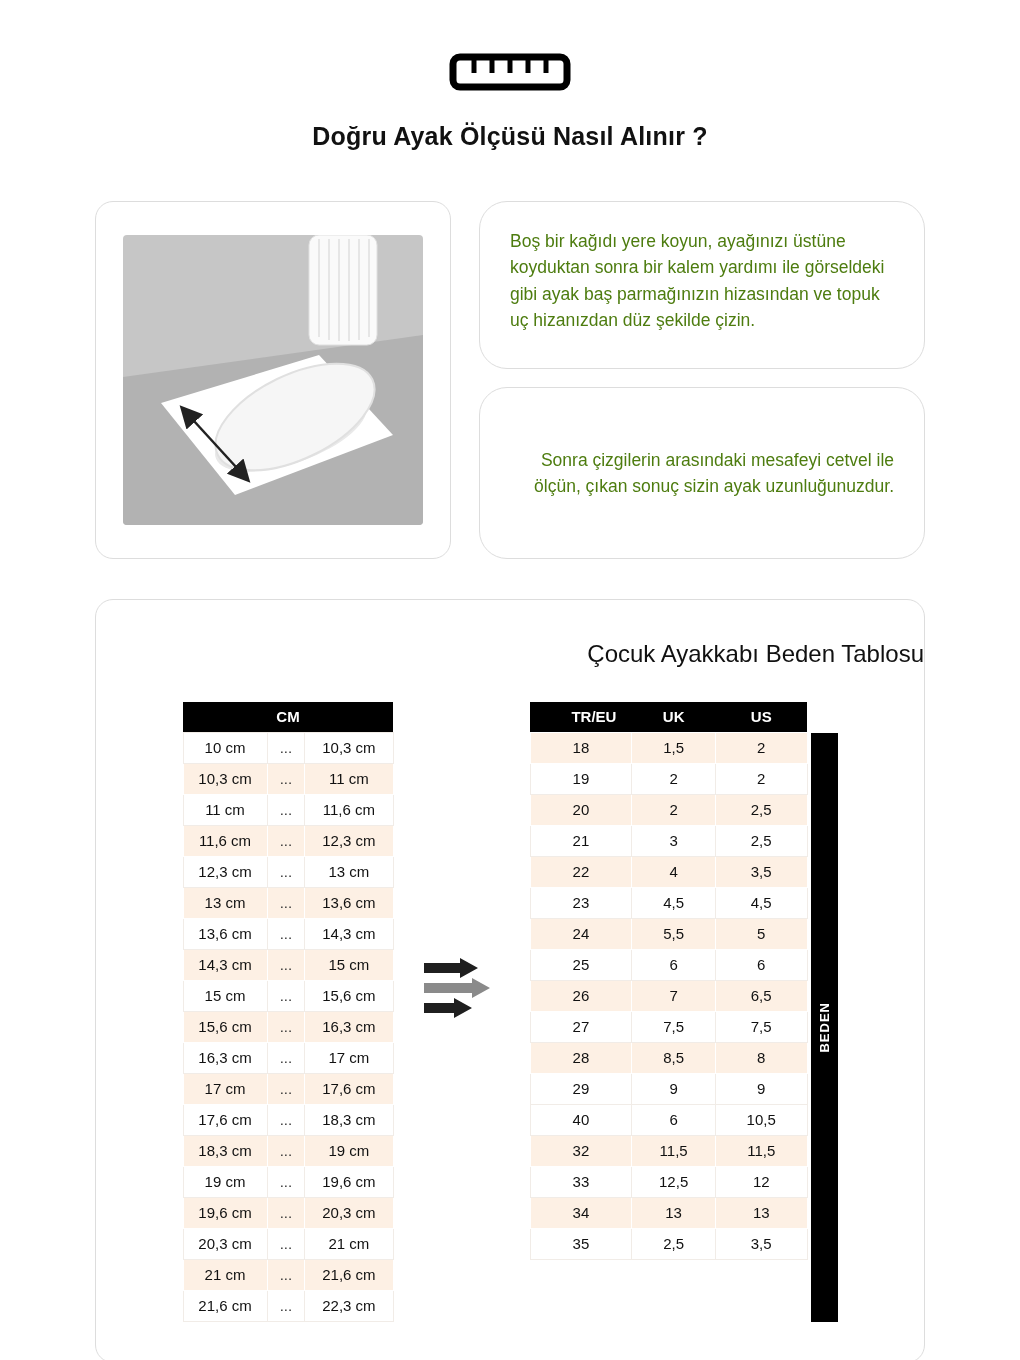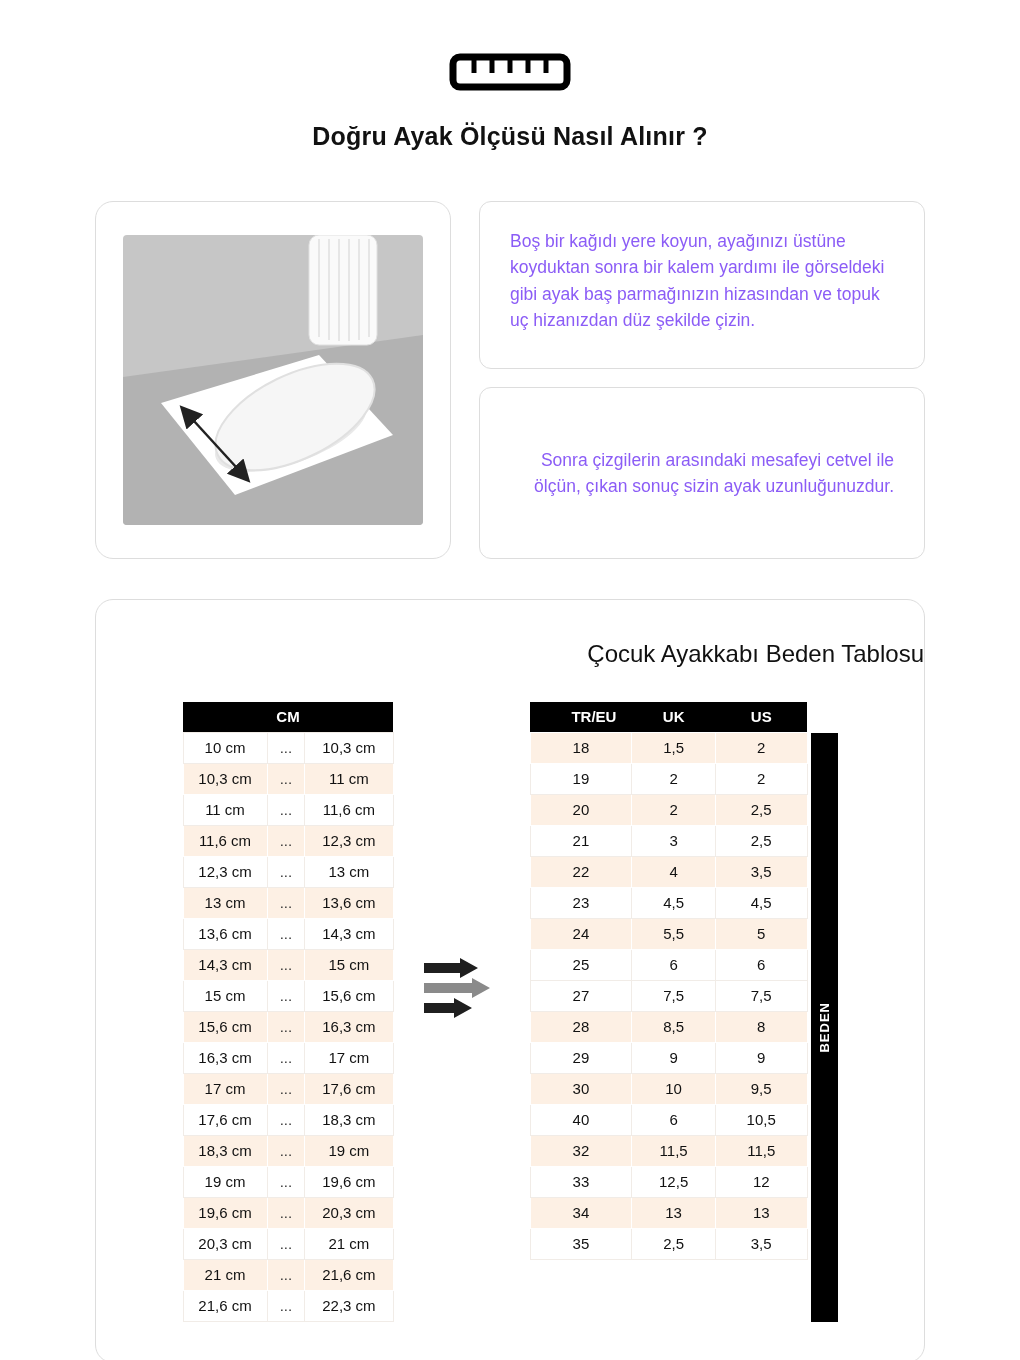--- a/index.html
+++ b/index.html
@@ -15,22 +15,22 @@
   }
   .top-section { display:flex; gap:28px; margin:50px 95px 0 95px; }
   .photo-card {
     width:356px; height:358px; flex-shrink:0;
     border:1px solid #ddd; border-radius:18px;
     display:flex; align-items:center; justify-content:center; background:#fff;
   }
   .photo-card svg { border-radius:4px; display:block; }
   .info-col { flex:1; display:flex; flex-direction:column; gap:18px; }
   .info-box {
-    border:1px solid #ddd; border-radius:12px; background:#fff;
-    padding:26px 30px; font-size:17.5px; line-height:1.5; color:#8b5cf6;
+    border:1px solid #ddd; border-radius:28px; background:#fff;
+    padding:26px 30px; font-size:17.5px; line-height:1.5; color:#4d7c0f;
   }
   .info-box-1 { min-height:168px; }
   .info-box-2 { min-height:172px; display:flex; align-items:center;text-align:right; }
   .chart-card {
     margin:40px 95px 45px 95px; border:1px solid #ddd; border-radius:18px;
     padding:40px 0 40px 0; background:#fff;
   }
   .chart-title { text-align:right; font-size:24px; font-weight:normal; color:#111; margin-bottom:34px; }
   .tables-wrap { display:flex; justify-content:center; align-items:flex-start; }
   table { border-collapse:collapse; font-size:15px; color:#111; }
@@ -275,40 +275,40 @@
             <tr class="alt">
               <td>24</td>
               <td>5,5</td>
               <td>5</td>
             </tr>
             <tr>
               <td>25</td>
               <td>6</td>
               <td>6</td>
             </tr>
+            <tr class="alt">
+              <td>26</td>
+              <td>7</td>
+              <td>6,5</td>
+            </tr>
             <tr>
               <td>27</td>
               <td>7,5</td>
               <td>7,5</td>
             </tr>
             <tr class="alt">
               <td>28</td>
               <td>8,5</td>
               <td>8</td>
             </tr>
             <tr>
               <td>29</td>
               <td>9</td>
               <td>9</td>
             </tr>
-            <tr class="alt">
-              <td>30</td>
-              <td>10</td>
-              <td>9,5</td>
-            </tr>
             <tr>
               <td>40</td>
               <td>6</td>
               <td>10,5</td>
             </tr>
             <tr class="alt">
               <td>32</td>
               <td>11,5</td>
               <td>11,5</td>
             </tr>

